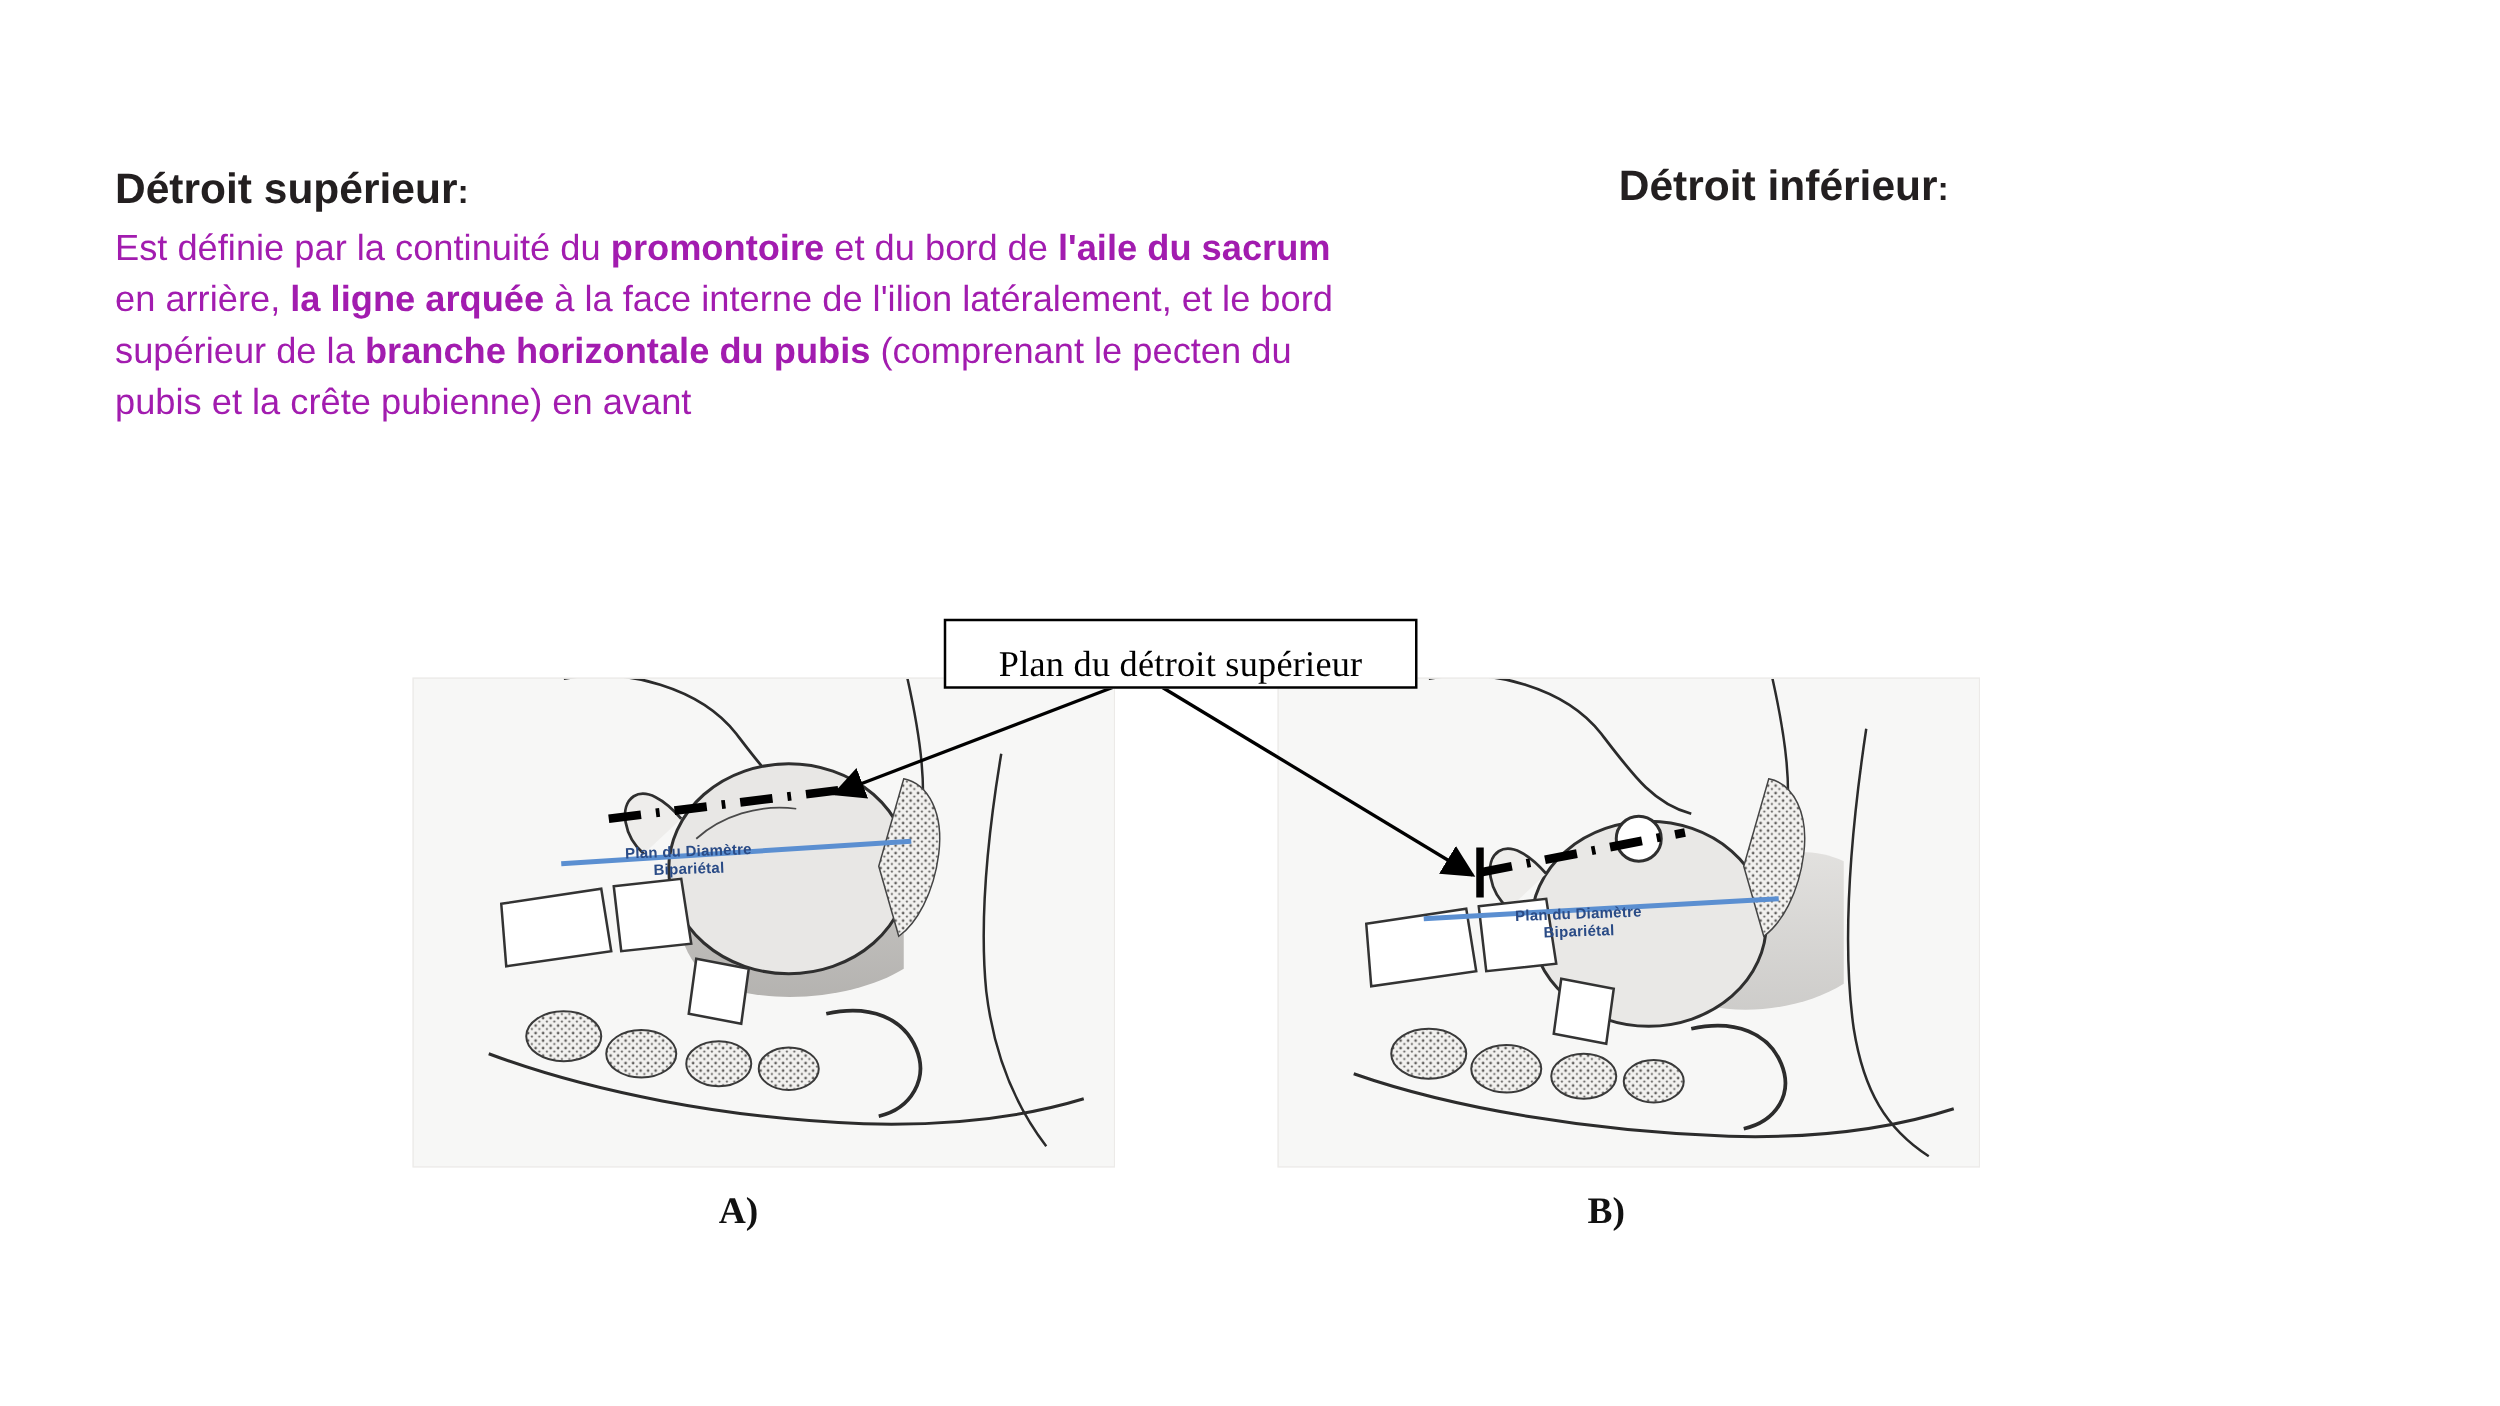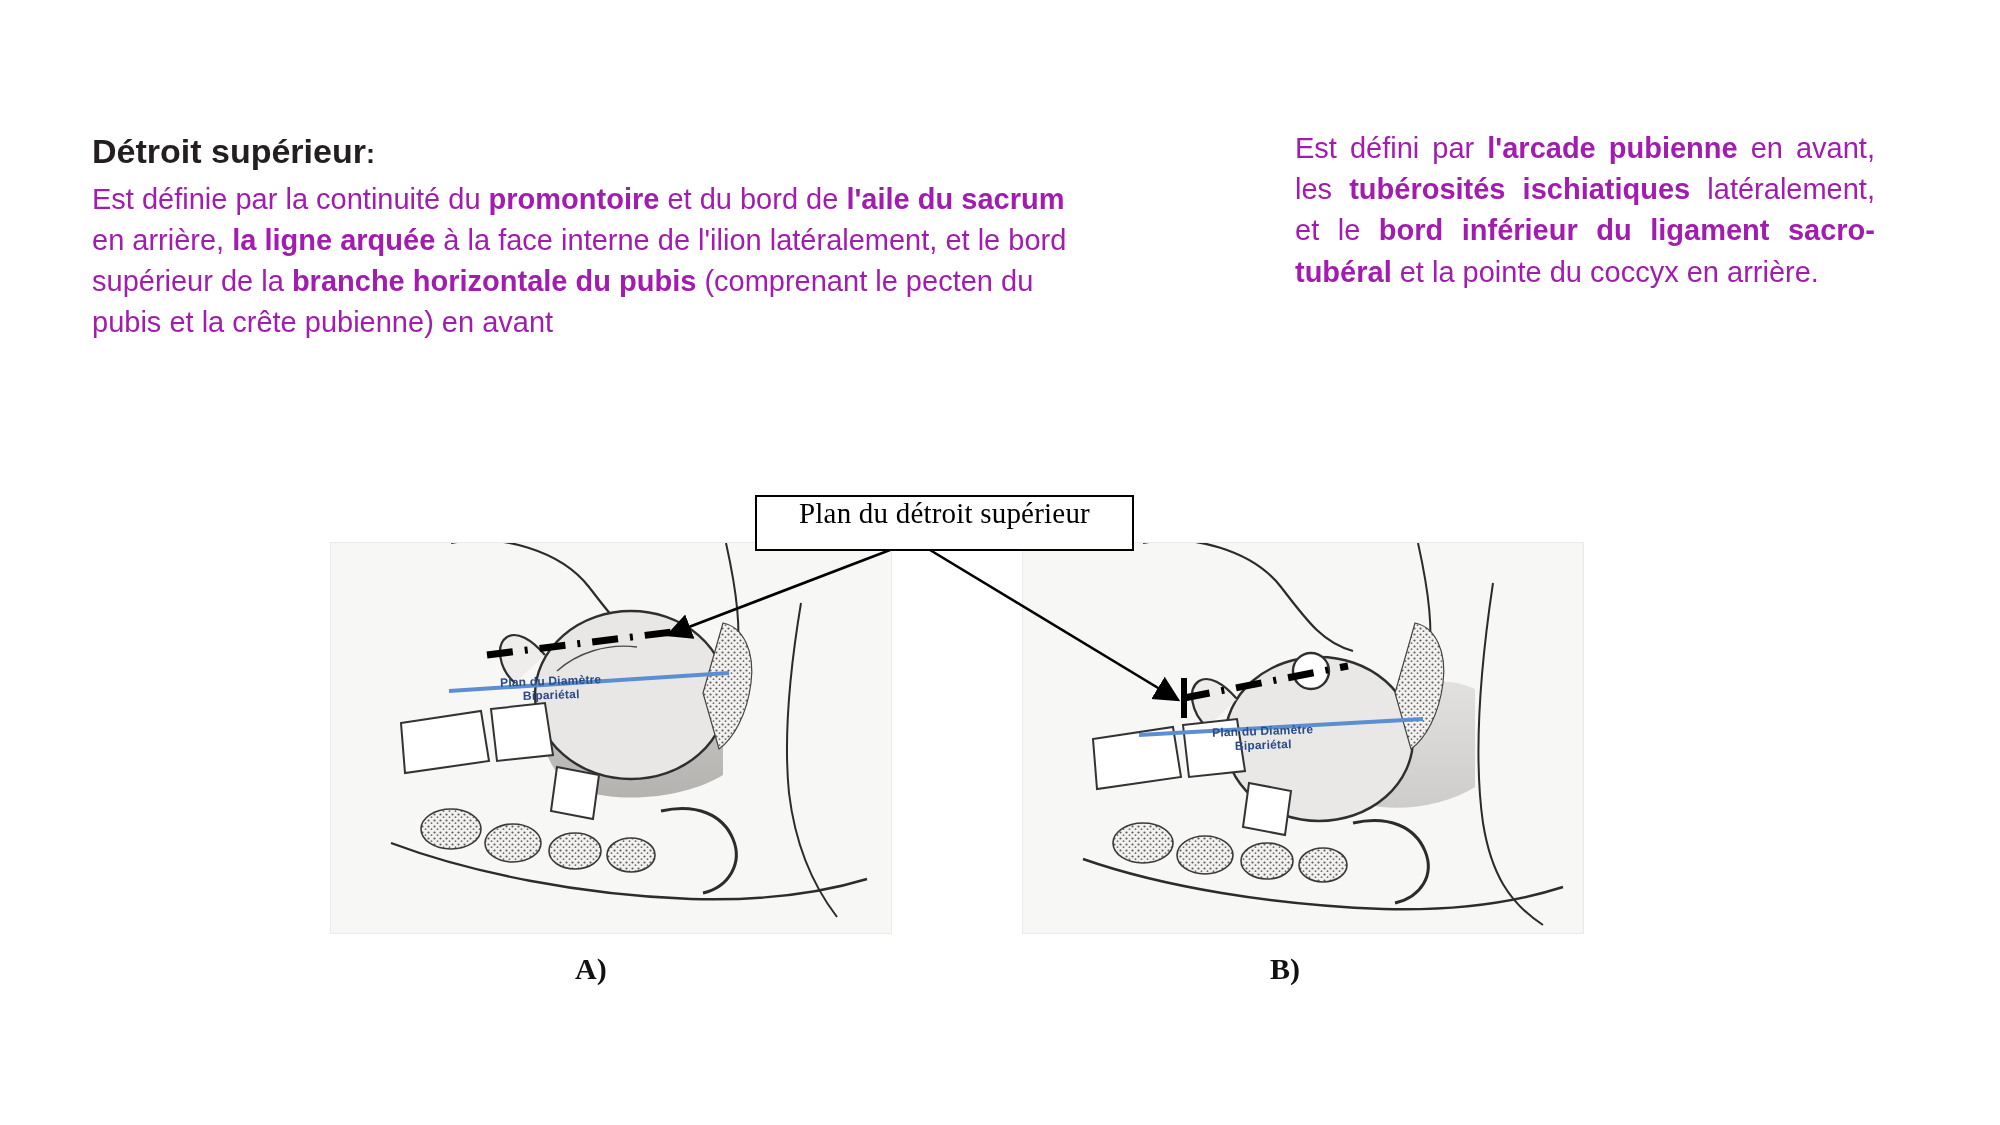--- a/index.html
+++ b/index.html
@@ -65,21 +65,21 @@
 
   .callout {
     position: absolute;
     left: 755px;
     top: 25px;
     width: 375px;
     height: 52px;
     border: 2px solid #000;
     background: #ffffff;
     display: flex;
-    align-items: flex-start;
+    align-items: flex-end;
     justify-content: center;
     font-family: "Liberation Serif", serif;
     font-size: 29px;
     color: #000;
     z-index: 6;
     letter-spacing: .2px;
   }
 
   .panel {
     position: absolute;
@@ -128,21 +128,23 @@
 <body>
 
 <div class="col col-left">
   <h2 class="heading">
     <span>Détroit supérieur</span><span class="colon">:</span>
   </h2>
   <p class="body-text" id="left-paragraph"><span>Est définie par la continuité du </span><b>promontoire</b><span> et du bord de </span><b>l'aile du sacrum</b><span> en arrière, </span><b>la ligne arquée</b><span> à la face interne de l'ilion latéralement, et le bord supérieur de la </span><b>branche horizontale du pubis</b><span> (comprenant le pecten du pubis et la crête pubienne) en avant</span></p>
 </div>
 
 <div class="col col-right">
-  <p class="body-text" id="right-paragraph"><span>Est défini par </span><b>l'arcade pubienne</b><span> en avant, les </span><b>tubérosités ischiatiques</b><span> latéralement, et le </span><b>bord inférieur du ligament sacro-tubéral</b><span> et la pointe du coccyx en arrière.</span></p>
+  <h2 class="heading">
+    <span>Détroit inférieur</span><span class="colon">:</span>
+  </h2>
 </div>
 
 <div class="figure">
 
   <div class="callout">
     <span>Plan du détroit supérieur</span>
   </div>
 
   <div class="panel panel-a">
     <svg viewBox="0 0 560 390" width="560" height="390">

